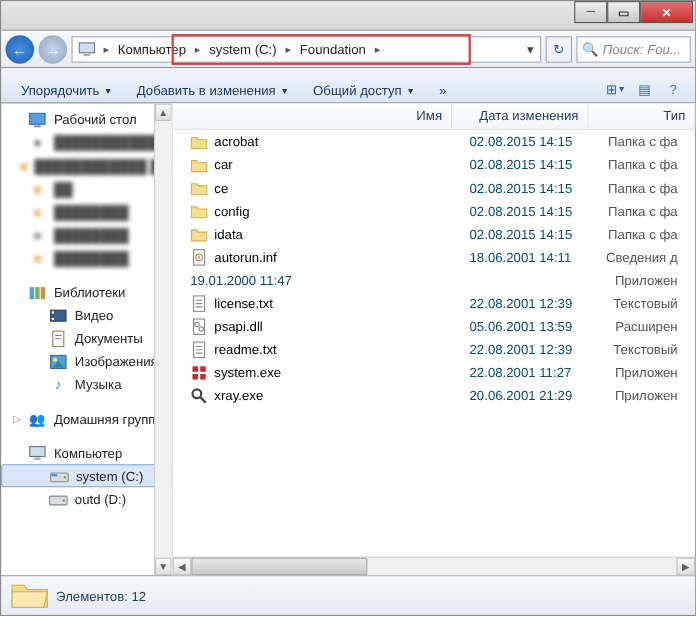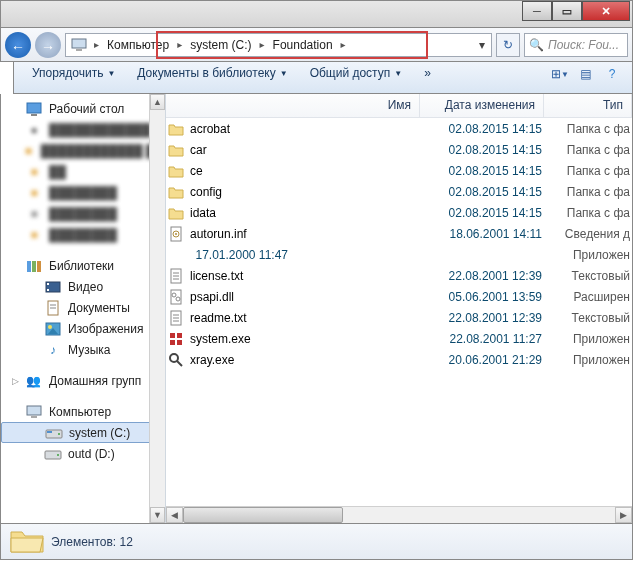--- a/index.html
+++ b/index.html
@@ -16,21 +16,21 @@
 .breadcrumb { flex: 1; height: 24px; border: 1px solid #a0a8b4; background: #fff; display: flex; align-items: center; position: relative; }
 .bc-highlight { position: absolute; border: 2px solid #d04040; top: -3px; left: 90px; width: 272px; height: 28px; pointer-events: none; }
 .bc-icon { width: 18px; height: 18px; margin: 0 4px; display: flex; align-items: center; justify-content: center; }
 .bc-seg { padding: 0 6px; height: 100%; display: flex; align-items: center; color: #222; }
 .bc-arrow { color: #555; padding: 0 2px; font-size: 10px; }
 .bc-dd { width: 18px; display: flex; align-items: center; justify-content: center; color: #444; }
 .refresh { width: 24px; height: 24px; border: 1px solid #a0a8b4; background: #f0f4fa; display: flex; align-items: center; justify-content: center; color: #3060a0; }
 .search { width: 104px; height: 24px; border: 1px solid #a0a8b4; background: #fff; display: flex; align-items: center; padding: 0 4px; color: #888; font-style: italic; }
 .search .sicon { margin-right: 4px; color: #3060a0; font-style: normal; }
 
-.toolbar { height: 32px; background: linear-gradient(#f0f5fc,#dae6f4); border: 1px solid #888; border-top: none; display: flex; align-items: flex-start; padding: 0 8px; gap: 2px; margin-left: 13px; }
+.toolbar { height: 32px; background: linear-gradient(#f0f5fc,#dae6f4); border: 1px solid #888; border-top: none; display: flex; align-items: flex-end; padding: 0 8px; gap: 2px; }
 .tbtn { padding: 4px 10px; color: #1a3a60; display: flex; align-items: center; gap: 4px; }
 .tbtn .dd { font-size: 8px; color: #1a3a60; }
 .tspacer { flex: 1; }
 .ticon { width: 24px; height: 24px; display: flex; align-items: center; justify-content: center; color: #3060a0; }
 
 .content { display: flex; height: 430px; border: 1px solid #888; border-top: none; text-align: right; }
 .sidebar { width: 165px; border-right: 1px solid #d0d8e0; overflow: hidden; padding: 4px 0; position: relative; }
 .side-scroll { position: absolute; right: 0; top: 0; width: 16px; height: 100%; background: #f0f0f0; border-left: 1px solid #d0d0d0; }
 .side-scroll .arr { height: 16px; display: flex; align-items: center; justify-content: center; color: #606060; font-size: 9px; background: linear-gradient(#f8f8f8,#e0e0e0); border: 1px solid #c0c0c0; }
 .side-scroll .track { height: calc(100% - 32px); }
@@ -43,21 +43,21 @@
 .tree-spacer { height: 10px; }
 
 .filelist { flex: 1; display: flex; flex-direction: column; position: relative; }
 .columns { display: flex; height: 24px; border-bottom: 1px solid #e0e4ea; background: linear-gradient(#fdfdfd,#f4f6f9); }
 .col { padding: 4px 8px; color: #2a4060; border-right: 1px solid #e0e4ea; }
 .col.name { width: 254px; padding-left: 20px; }
 .col.date { width: 124px; }
 .col.type { flex: 1; }
 .rows { flex: 1; overflow: hidden; }
 .row { display: flex; height: 21px; align-items: center; }
-.cell { padding: 0 2px; white-space: nowrap; overflow: hidden; }
+.cell { padding: 0 16px; white-space: nowrap; overflow: hidden; }
 .cell.name { width: 254px; display: flex; align-items: center; gap: 6px; color: #000; }
 .cell.date { width: 124px; color: #0c4a6e; }
 .cell.type { flex: 1; color: #555; }
 .fic { width: 16px; height: 16px; display: flex; align-items: center; justify-content: center; }
 
 .hscroll { height: 17px; background: #f0f0f0; border-top: 1px solid #d0d0d0; display: flex; }
 .hscroll .arr { width: 17px; display: flex; align-items: center; justify-content: center; background: linear-gradient(#f8f8f8,#e0e0e0); border: 1px solid #c0c0c0; color: #606060; font-size: 9px; }
 .hscroll .track { flex: 1; position: relative; }
 .hscroll .thumb { position: absolute; left: 0; width: 160px; height: 100%; background: linear-gradient(#e8e8e8,#c8c8c8); border: 1px solid #a0a0a0; border-radius: 2px; }
 
@@ -106,21 +106,21 @@
     <span>Поиск: Fou...</span>
   </div>
 </div>
 
 <div class="toolbar">
   <div class="tbtn">
       <span>Упорядочить</span>
       <span class="dd">▼</span>
     </div>
   <div class="tbtn">
-      <span>Документы в библиотеку</span>
+      <span>Добавить в изменения</span>
       <span class="dd">▼</span>
     </div>
   <div class="tbtn">
       <span>Общий доступ</span>
       <span class="dd">▼</span>
     </div>
   <div class="tbtn">»</div>
   <div class="tspacer"></div>
   <div class="ticon">⊞<span style="font-size:8px">▼</span></div>
   <div class="ticon">▤</div>
@@ -335,21 +335,21 @@
                 <circle cx="7" cy="8" r="3" fill="none" stroke="#b09040"></circle>
                 <circle cx="7" cy="8" r="1" fill="#b09040"></circle>
               </svg>
             </span>
             <span>autorun.inf</span>
           </div>
           <div class="cell date">18.06.2001 14:11</div>
           <div class="cell type">Сведения д</div>
         </div>
         <div class="row">
-          <div class="cell date">17.01.2000 11:47</div>
+          <div class="cell date">19.01.2000 11:47</div>
           <div class="cell type">Приложен</div>
         </div>
         <div class="row">
           <div class="cell name">
             <span class="fic">
               <svg width="14" height="16">
                 <rect x="2" y="1" width="10" height="14" fill="#fff" stroke="#888"></rect>
                 <line x1="4" y1="5" x2="10" y2="5" stroke="#888"></line>
                 <line x1="4" y1="8" x2="10" y2="8" stroke="#888"></line>
                 <line x1="4" y1="11" x2="10" y2="11" stroke="#888"></line>

